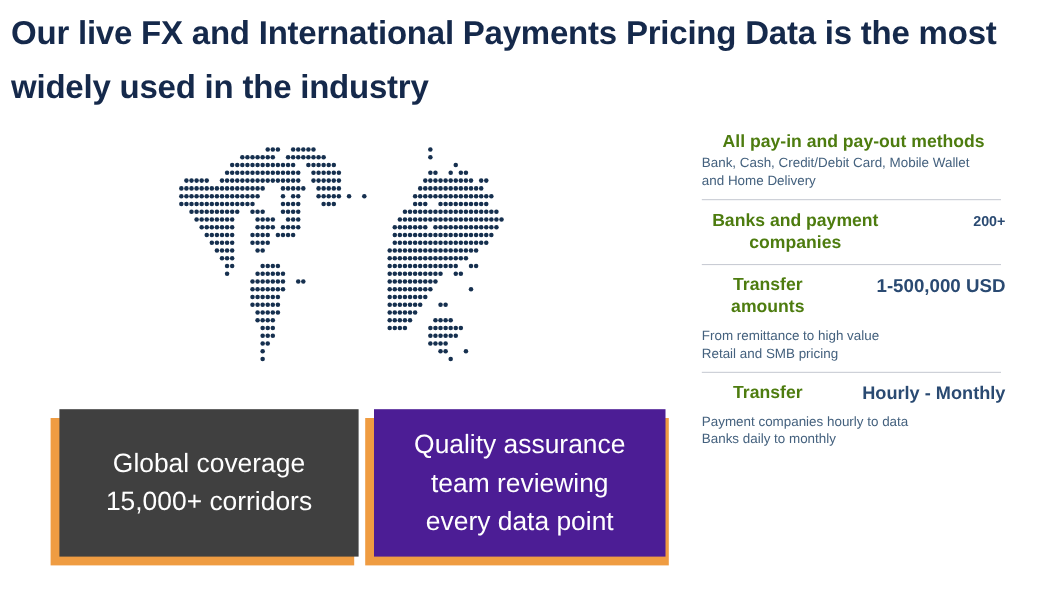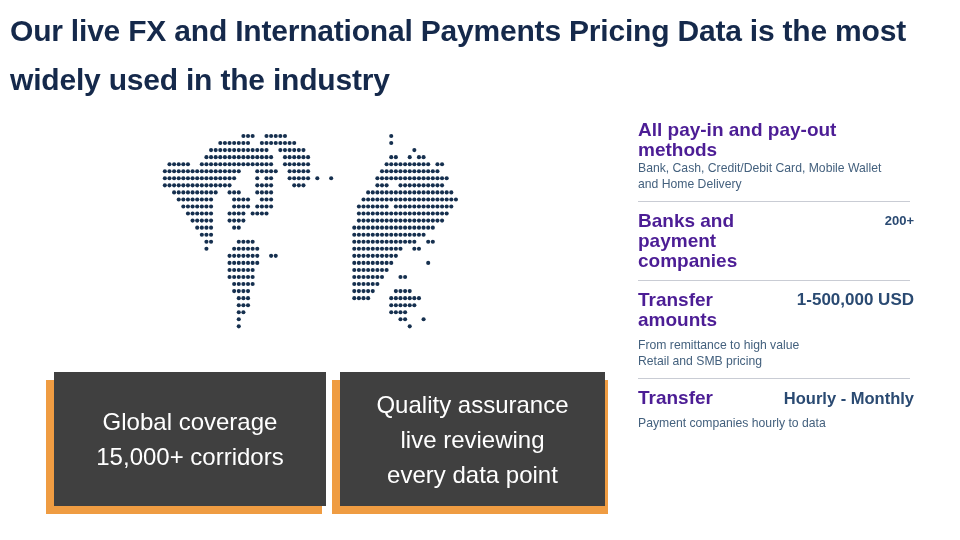--- a/index.html
+++ b/index.html
@@ -44,41 +44,42 @@
     line-height:35px;
     font-weight:400;
   }
   .card-shadow{
     position:absolute;
     background:#ef9c42;
   }
   #card1-shadow{ left:46px;  top:380px; width:276px; height:134px; }
   #card1{ left:54px; top:372px; width:272px; height:134px; background:#404040; padding:0 14px;}
   #card2-shadow{ left:332px; top:380px; width:276px; height:134px; }
-  #card2{ left:340px; top:372px; width:265px; height:134px; background:#404040; padding:0 12px;}
+  #card2{ left:340px; top:372px; width:265px; height:134px; background:#4c1d95; padding:0 12px;}
 
   
   .panel{
     position:absolute;
     left:638px; top:120px;
     width:276px;
   }
   .row{ padding:0; }
   .row-head{
     display:flex;
     align-items:flex-start;
     justify-content:space-between;
     gap:8px;
   }
   .row-title{
-    font-size:19px;
+    font-size:16px;
     font-weight:700;
-    color:#4c1d95;
+    color:#4d7c0f;
     line-height:20px;
     flex:1 1 auto;
+    text-align:center;
   }
   .row-value{
     font-size:16px;
     font-weight:700;
     color:#2a4a72;
     line-height:20px;
     white-space:nowrap;
     flex:0 0 auto;
     padding-top:0px;
   }
@@ -726,21 +727,21 @@
     <div>
       <div>Global coverage</div>
       <div>15,000+ corridors</div>
     </div>
   </div>
 
   <div class="card-shadow" id="card2-shadow"></div>
   <div class="card" id="card2">
     <div>
       <div>Quality assurance</div>
-      <div>live reviewing</div>
+      <div>team reviewing</div>
       <div>every data point</div>
     </div>
   </div>
 
   <div class="panel">
 
     <div class="row" id="row1">
       <div class="row-head">
         <div class="row-title">All pay-in and pay-out methods</div>
       </div>
@@ -774,17 +775,18 @@
 
     <div class="sep"></div>
 
     <div class="row" id="row4">
       <div class="row-head">
         <div class="row-title">Transfer</div>
         <div class="row-value">Hourly - Monthly</div>
       </div>
       <div class="row-desc">
         <div>Payment companies hourly to data</div>
+        <div>Banks daily to monthly</div>
       </div>
     </div>
 
   </div>
 </div>
 
 </body></html>

